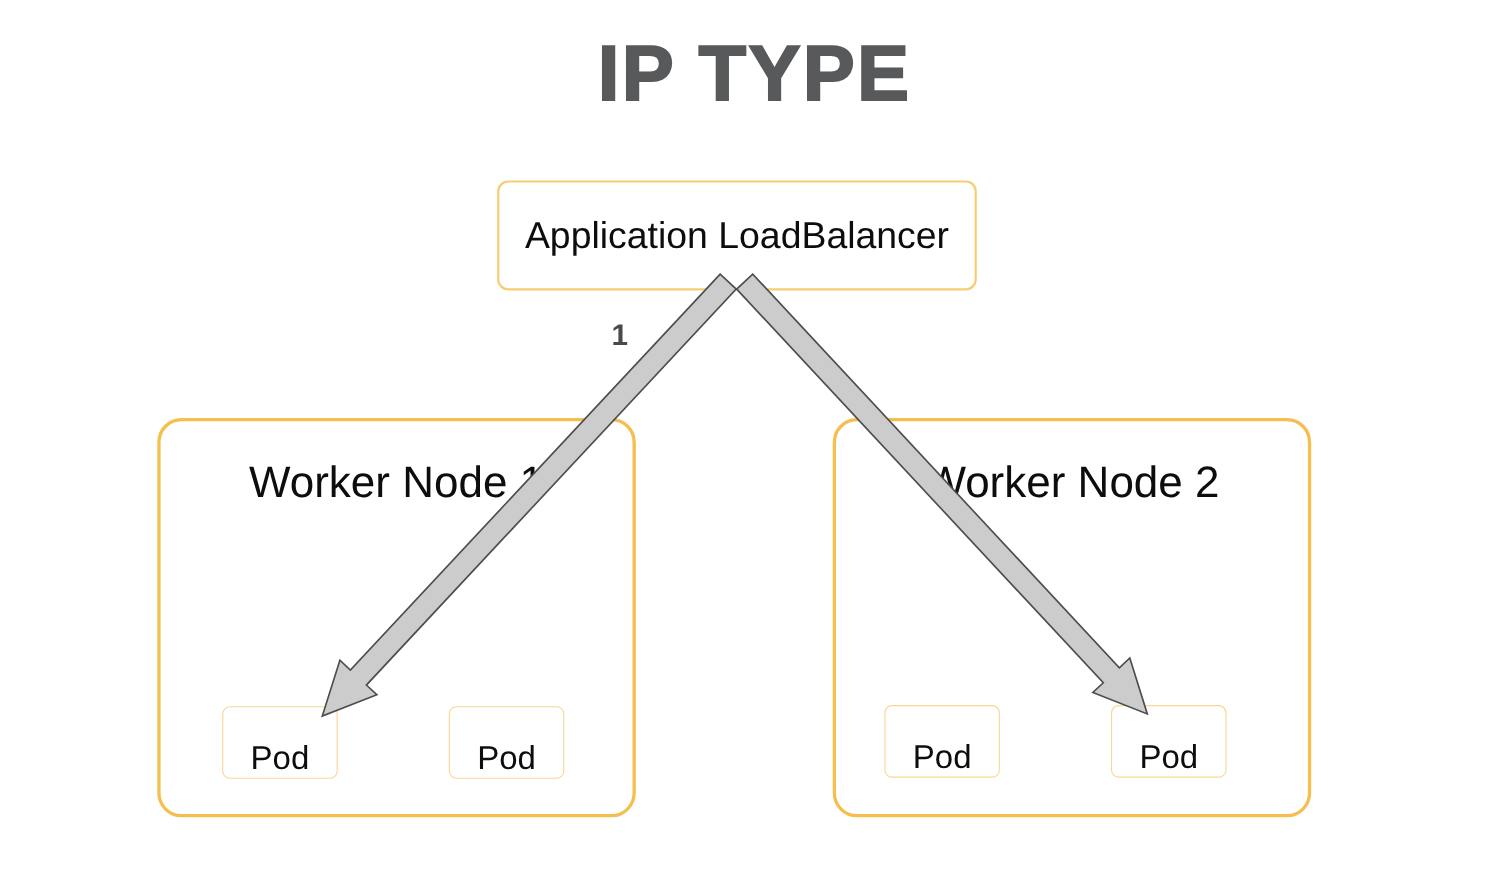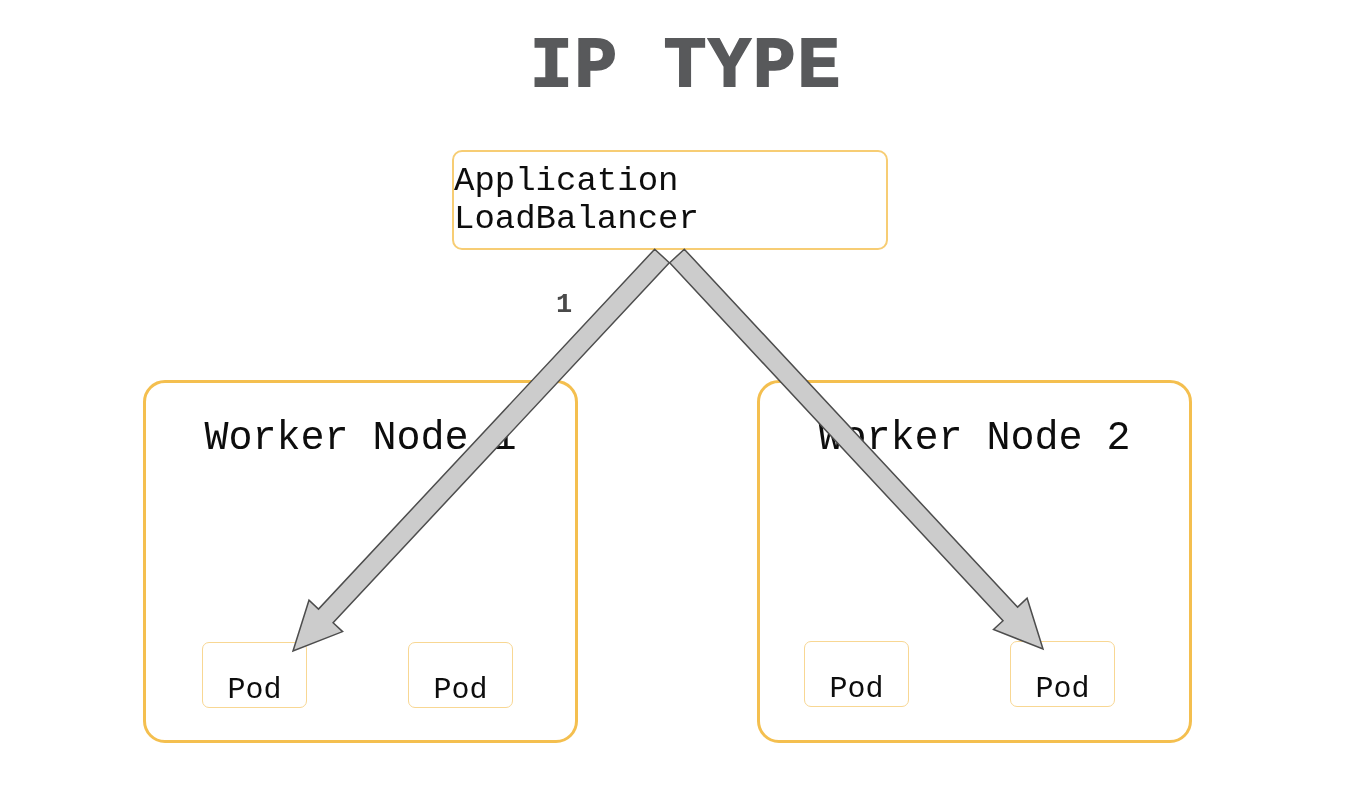--- a/index.html
+++ b/index.html
@@ -7,40 +7,39 @@
     padding: 0;
     background: #ffffff;
     font-family: "Liberation Sans", sans-serif;
   }
   .canvas {
     position: relative;
     width: 1372px;
     height: 812px;
     overflow: hidden;
     background: var(--bg, #ffffff);
-    font-family: Liberation Mono, monospace;
   }
   .title {
     position: absolute;
     left: 0;
     top: 32px;
     width: 100%;
     margin: 0;
     text-align: center;
     font-size: 71px;
     line-height: 1;
     font-weight: bold;
     letter-spacing: 2px;
     color: var(--title-color, #58595b);
     -webkit-text-stroke: 1.8px var(--title-color, #58595b);
   }
   .lb {
     position: absolute;
     left: 452px;
-    top: 150px;
+    top: 164px;
     width: 436px;
     height: 100px;
     box-sizing: border-box;
     border: 2px solid var(--lb-border, #f7cd74);
     border-radius: 10px;
     background: #ffffff;
     display: flex;
     align-items: center;
     justify-content: center;
     font-size: 34px;

